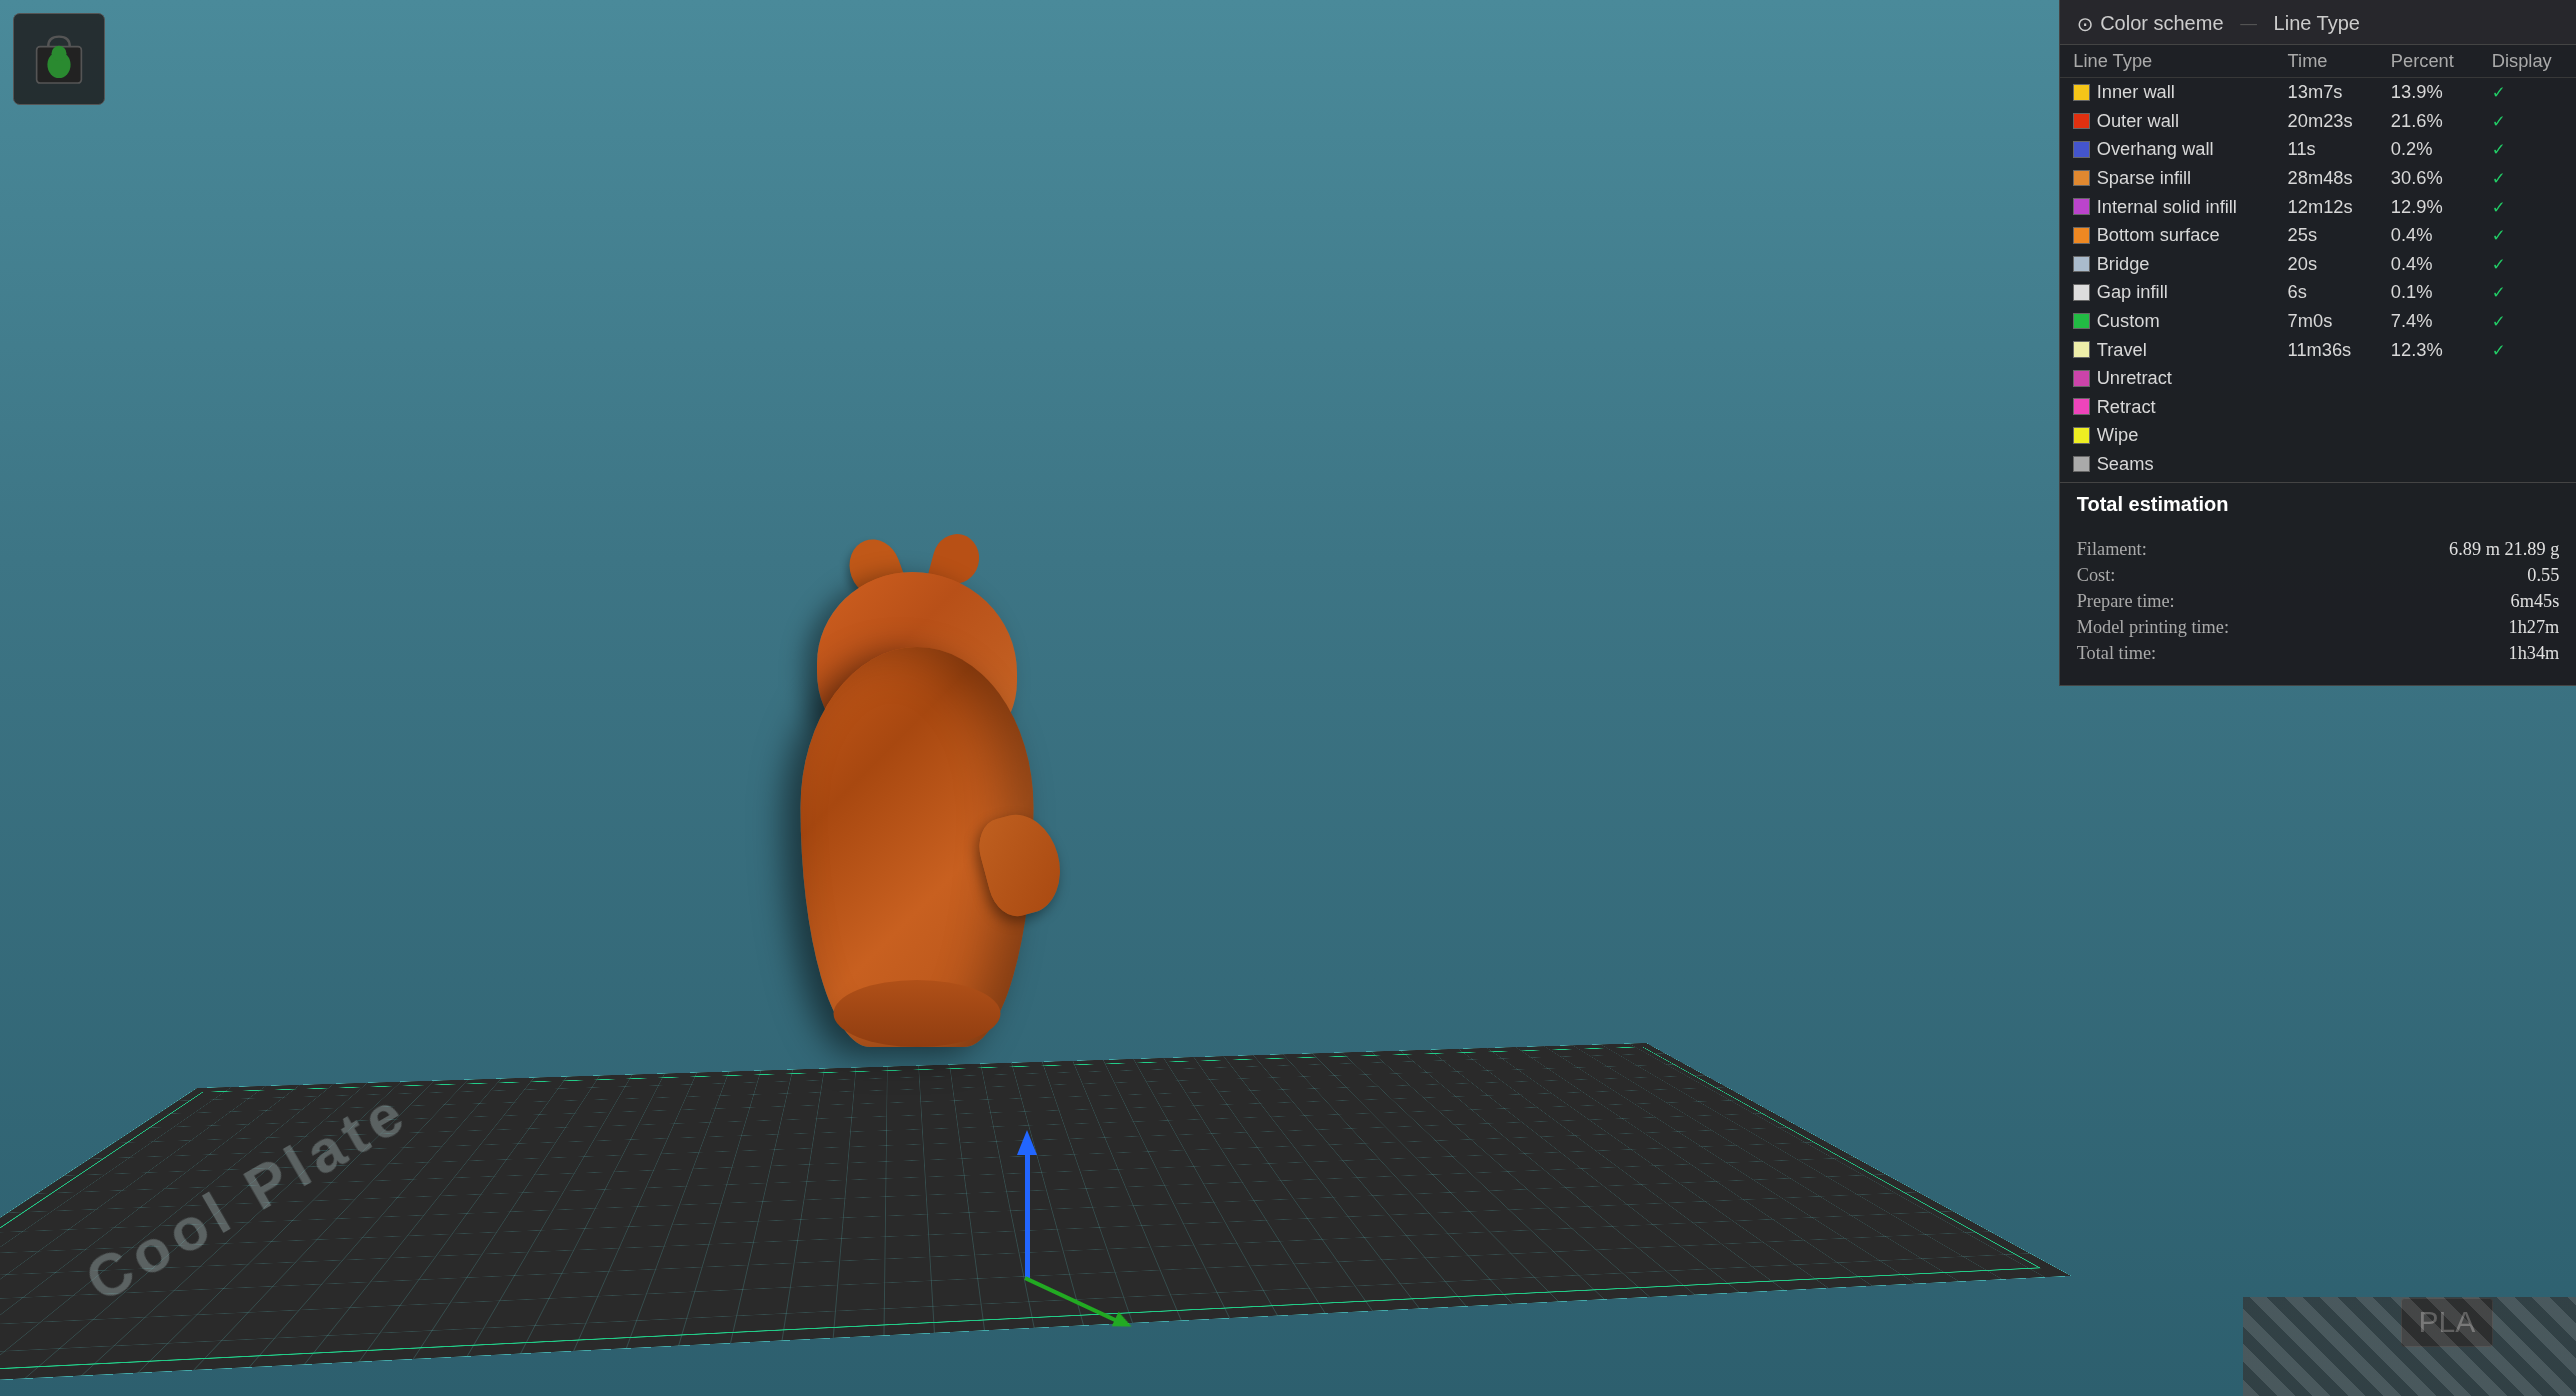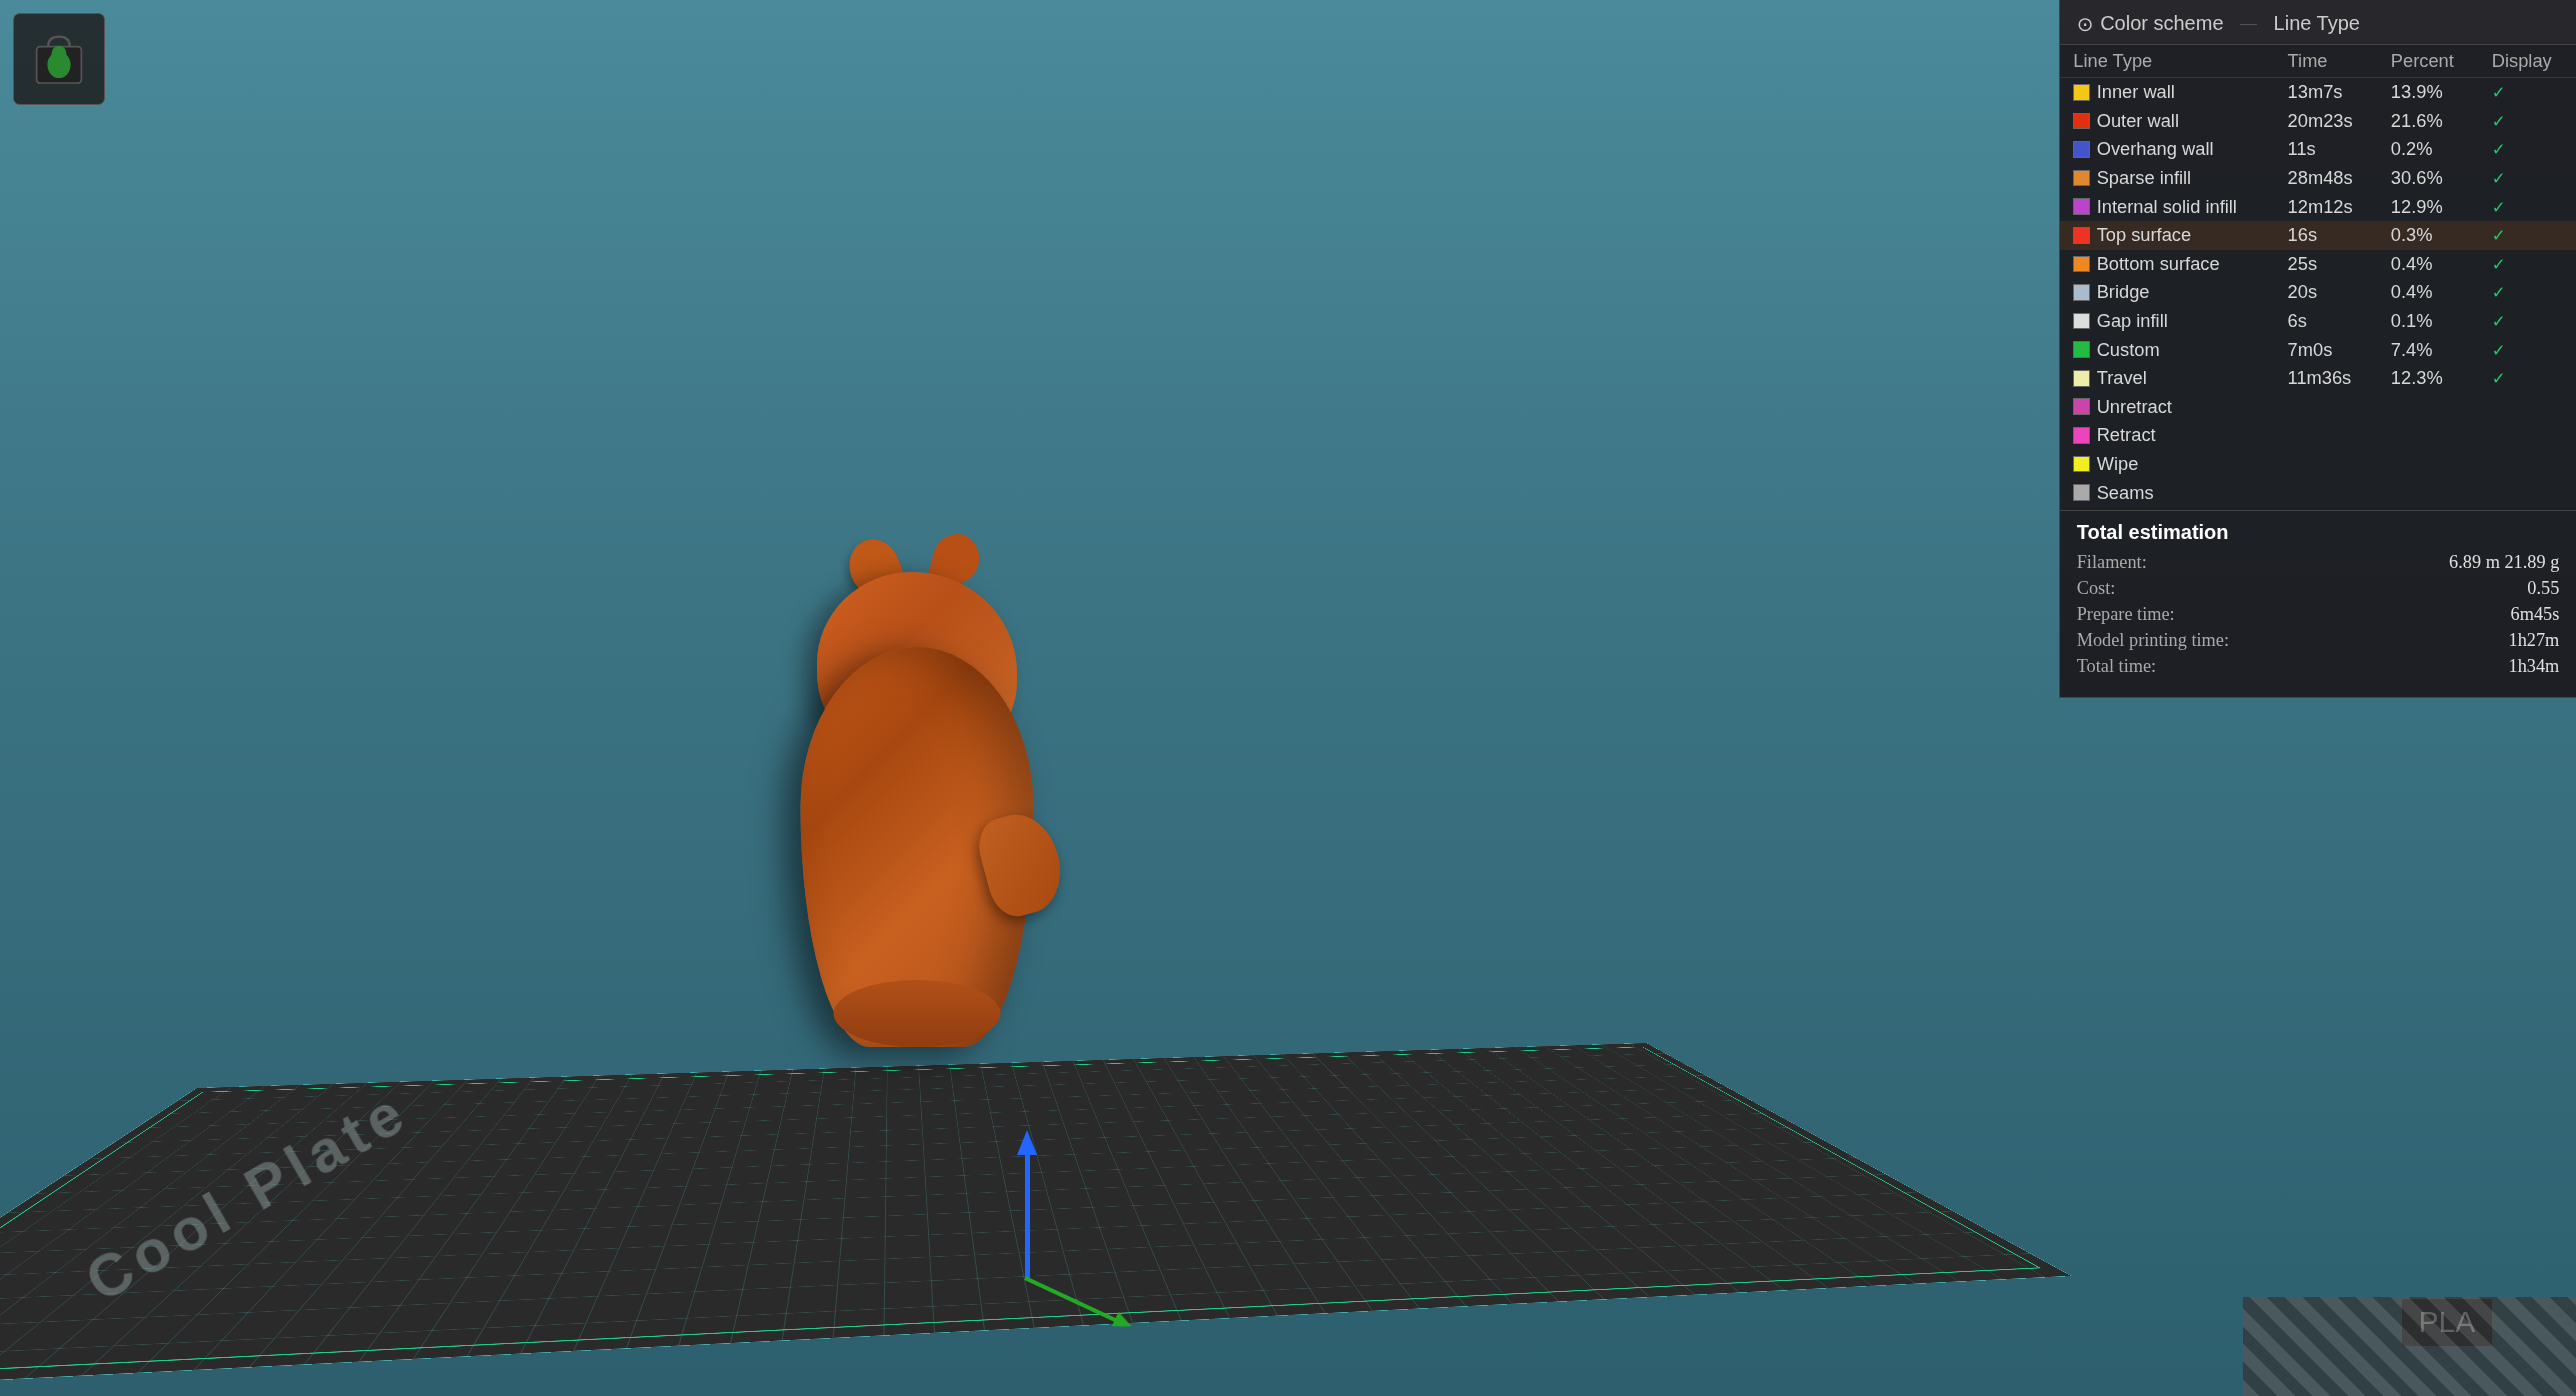--- a/index.html
+++ b/index.html
@@ -299,21 +299,21 @@
     .total-section {
       padding: 10px 16.7px 5px;
       border-top: 0.8px solid #444;
       margin-top: 3.3px;
     }
 
     .total-title {
       font-size: 20px;
       font-weight: bold;
       color: #ffffff;
-      margin-bottom: 5px;
+      margin-bottom: 21px;
     }
 
     .total-row {
       display: flex;
       justify-content: space-between;
       font-size: 18.3px;
       color: #cccccc;
       padding: 2.5px 0;
       font-family: Liberation Serif, serif;
     }
@@ -463,31 +463,20 @@
         </tr>
         <tr>
           <td>
             <div class="color-cell">
               <span class="color-swatch" style="background: rgb(187, 68, 204);"></span>
               <span>Internal solid infill</span>
             </div>
           </td>
           <td>12m12s</td>
           <td>12.9%</td>
-          <td><span class="check-icon">✓</span></td>
-        </tr>
-        <tr class="row-highlight">
-          <td>
-            <div class="color-cell">
-              <span class="color-swatch" style="background: rgb(238, 51, 34);"></span>
-              <span>Top surface</span>
-            </div>
-          </td>
-          <td>16s</td>
-          <td>0.3%</td>
           <td><span class="check-icon">✓</span></td>
         </tr>
         <tr>
           <td>
             <div class="color-cell">
               <span class="color-swatch" style="background: rgb(238, 136, 34);"></span>
               <span>Bottom surface</span>
             </div>
           </td>
           <td>25s</td>

